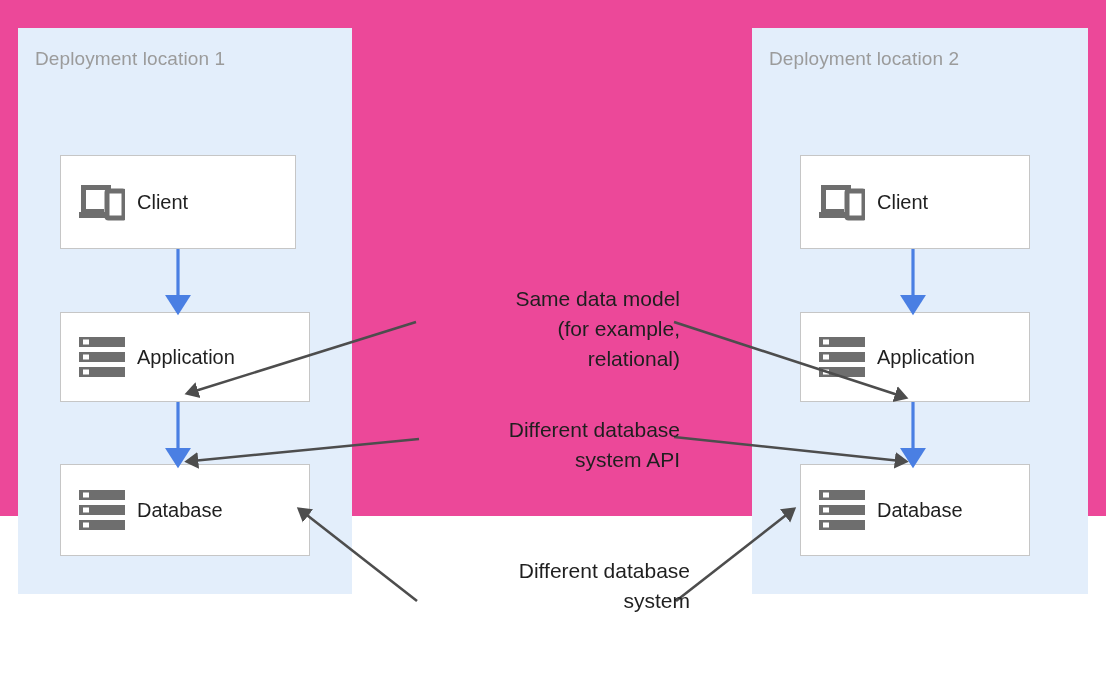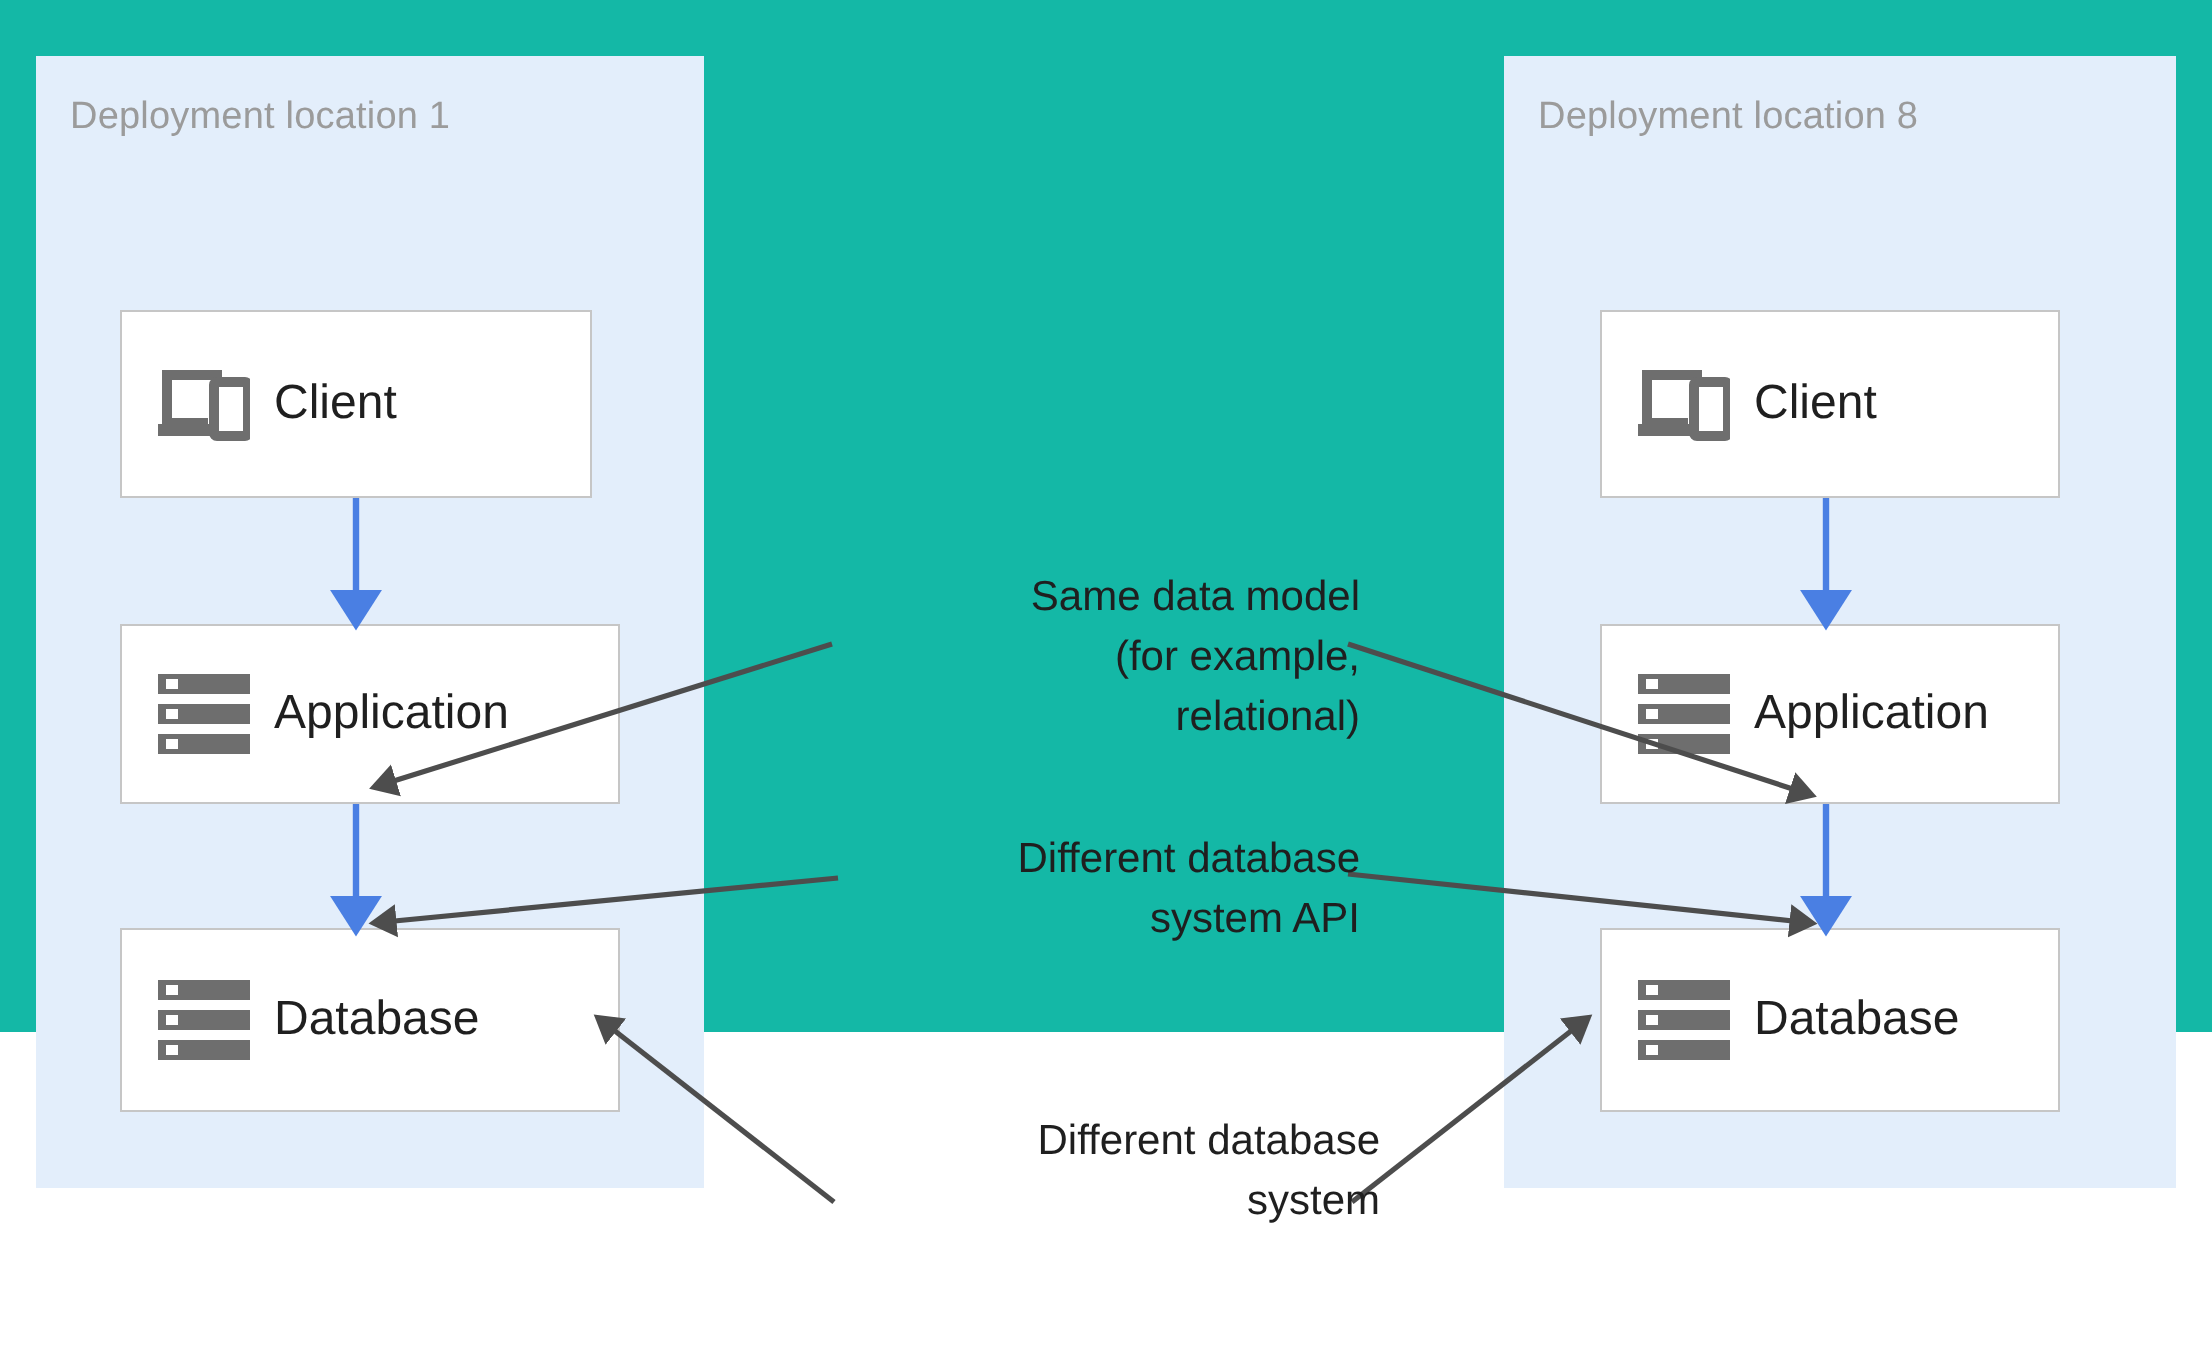--- a/index.html
+++ b/index.html
@@ -10,21 +10,21 @@
   body {
     width: 1106px;
     height: 684px;
     font-family: "Liberation Sans", sans-serif;
     overflow: hidden;
   }
   #canvas {
     position: relative;
     width: 1106px;
     height: 516px;
-    background: #14b8a6;
+    background: #ec4899;
   }
 
   
   .zone {
     position: absolute;
     background: #e3eefb;
   }
   #zone-left  { left: 18px;  top: 28px; width: 334px; height: 566px; }
   #zone-right { left: 752px; top: 28px; width: 336px; height: 566px; }
 
@@ -49,21 +49,21 @@
   }
   .node .icon-wrap {
     width: 58px;
     min-width: 58px;
     display: flex;
     align-items: center;
     justify-content: center;
     margin-left: 12px;
   }
   .node .node-label {
-    font-size: 24px;
+    font-size: 20px;
     color: #1f1f1f;
     white-space: nowrap;
     margin-left: 6px;
   }
 
   
   #node-client-1 { left: 60px; top: 155px; width: 236px; height: 94px; }
   #node-app-1    { left: 60px; top: 312px; width: 250px; height: 90px; }
   #node-db-1     { left: 60px; top: 464px; width: 250px; height: 92px; }
   
@@ -96,21 +96,21 @@
 </head>
 <body>
 
 <div id="canvas">
 
   <div class="zone" id="zone-left">
     <div class="zone-title">Deployment location 1</div>
   </div>
 
   <div class="zone" id="zone-right">
-    <div class="zone-title">Deployment location 8</div>
+    <div class="zone-title">Deployment location 2</div>
   </div>
 
   <div class="node" id="node-client-1">
     <span class="icon-wrap">
       <svg width="46" height="38" viewBox="0 0 46 38" aria-hidden="true">
         <path fill="#6e6e6e" d="M2 2 h30 v5 H7 v19 h18 v5 H2 Z"></path>
         <rect x="0" y="29" width="30" height="6" fill="#6e6e6e"></rect>
         <rect x="28" y="8" width="17" height="27" rx="1.5" fill="none" stroke="#6e6e6e" stroke-width="5"></rect>
       </svg>
     </span>

